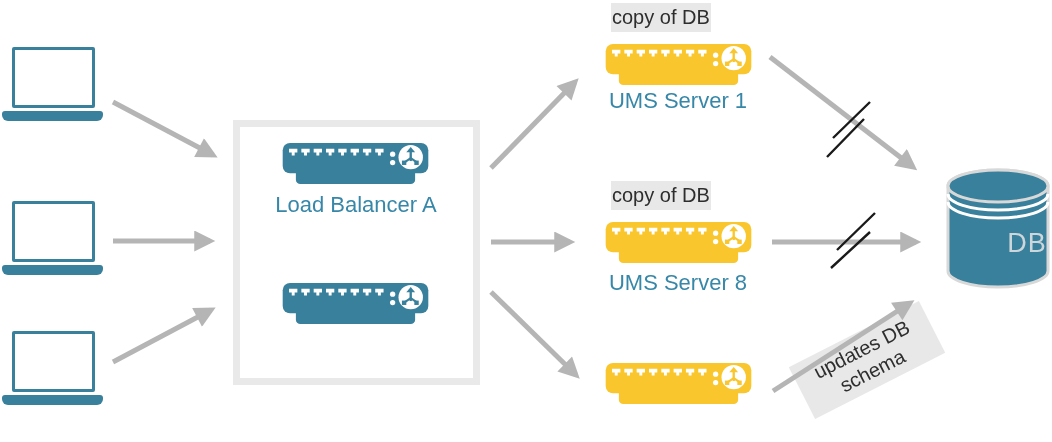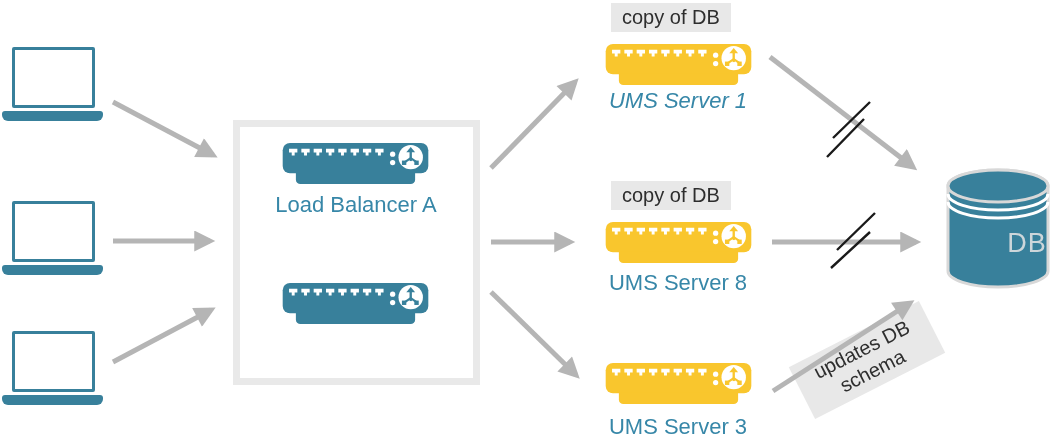--- a/index.html
+++ b/index.html
@@ -27,27 +27,27 @@
   .lbA-icon{left:282px;top:142px;}
   .lbB-icon{left:282px;top:282px;}
   .ums1-icon{left:605px;top:43px;}
   .ums2-icon{left:605px;top:221px;}
   .ums3-icon{left:605px;top:362px;}
 
   
   .node-label{position:absolute;color:var(--teal-text);font-size:22px;text-align:center;white-space:nowrap;}
   .lbA-label{left:246px;top:192px;width:220px;}
   .lbB-label{left:246px;top:332px;width:220px;}
-  .ums1-label{left:594px;top:88px;width:168px;font-style:italic;}
+  .ums1-label{left:594px;top:88px;width:168px;}
   .ums2-label{left:594px;top:270px;width:168px;}
   .ums3-label{left:594px;top:414px;width:168px;}
 
   
   .badge{position:absolute;background:var(--badge-bg);color:var(--badge-text);
-    font-size:20px;padding:3px 11px;white-space:nowrap;}
+    font-size:20px;padding:3px 1px;white-space:nowrap;}
   .badge1{left:611px;top:3px;}
   .badge2{left:611px;top:181px;}
 
   
   .schema-note{position:absolute;left:794px;top:331px;width:138px;
     background:var(--badge-bg);color:var(--badge-text);font-size:20px;line-height:1.2;
     text-align:center;padding:5px 4px;transform:rotate(-27deg);}
 
   
   .db-svg{position:absolute;left:946px;top:167px;width:104px;height:123px;}
@@ -127,21 +127,20 @@
 
   <div class="badge badge2">copy of DB</div>
   <svg class="server-icon icon-yellow ums2-icon" viewBox="0 0 150 44">
       <use href="#server-shape"></use>
     </svg>
   <div class="node-label ums2-label">UMS Server 8</div>
 
   <svg class="server-icon icon-yellow ums3-icon" viewBox="0 0 150 44">
       <use href="#server-shape"></use>
     </svg>
-  <div class="node-label ums3-label">UMS Server 3</div>
 
   <div class="schema-note">updates DB schema</div>
 
   <svg class="db-svg" viewBox="0 0 104 123">
     <path class="db-fill" d="M2 19 a50 16 0 0 1 100 0 v85 a50 16 0 0 1 -100 0 z"></path>
     <ellipse class="db-fill" cx="52" cy="19" rx="50" ry="16"></ellipse>
     <path class="db-line" d="M2 27 a50 16 0 0 0 100 0"></path>
     <path class="db-line" d="M2 35 a50 16 0 0 0 100 0"></path>
   </svg>
   <div class="db-label">DB</div>

